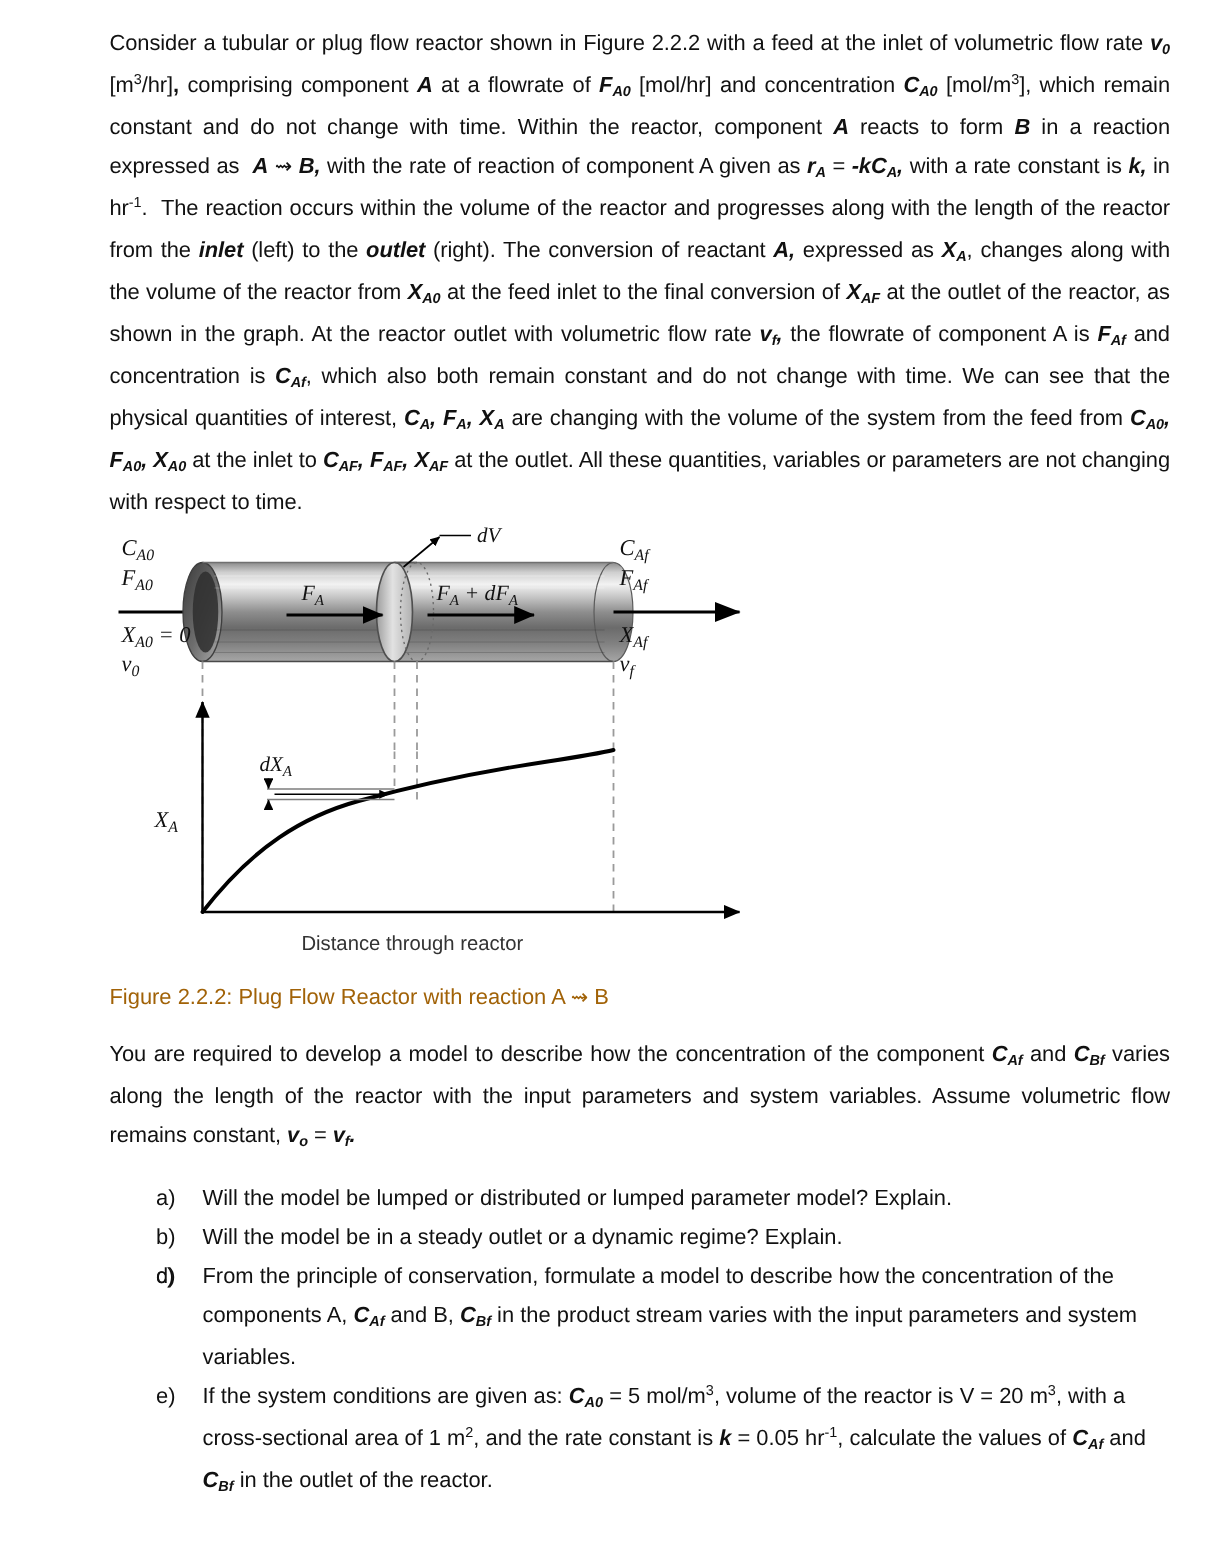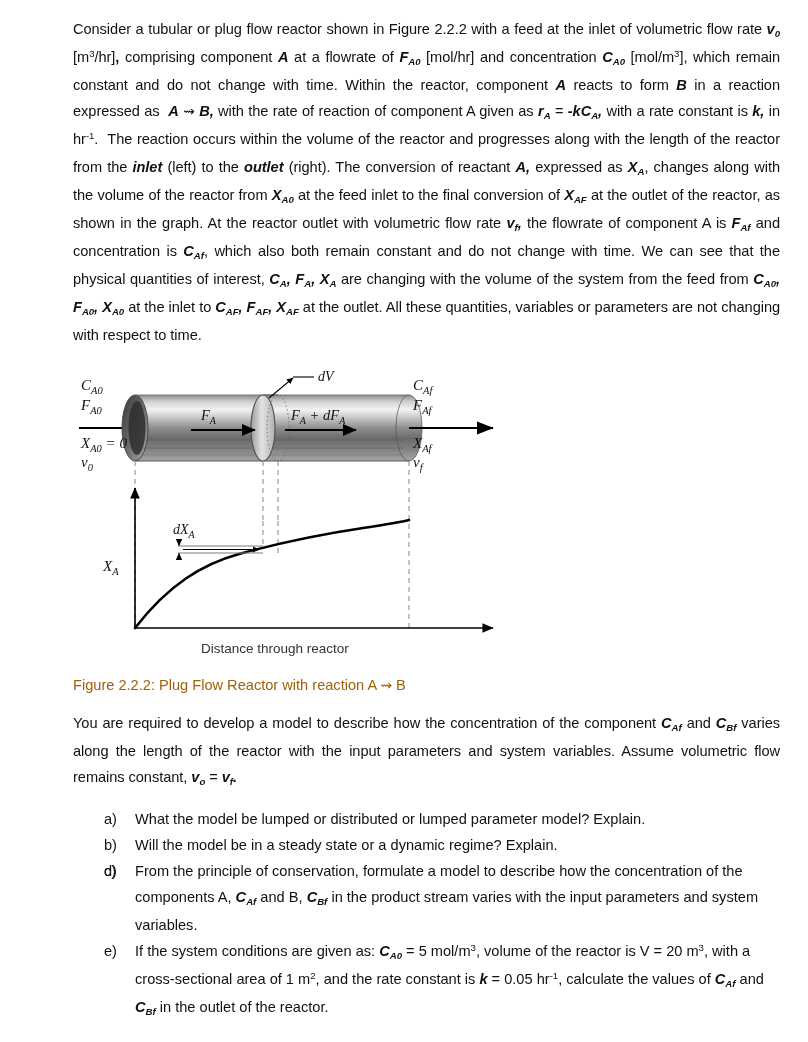--- a/index.html
+++ b/index.html
@@ -47,21 +47,21 @@
     position: relative;
     top: -0.48em;
   }
   .arrow-glyph { font-family: "DejaVu Sans", sans-serif; font-size: 0.95em; }
 
   
   .figure-wrap {
     position: relative;
     width: 707px;
     height: 296px;
-    margin-top: 20px;
+    margin-top: 0;
   }
   .figure-svg { display: block; }
 
   
   p.caption {
     margin: 8px 0 0 0;
     font-size: 14.6px;
     line-height: 26px;
     color: #a16207;
   }
@@ -215,25 +215,25 @@
 
   <p class="caption">Figure 2.2.2: Plug Flow Reactor with reaction A <span class="arrow-glyph">⇝</span> B</p>
 
   <div class="para-gap"></div>
 
   <p class="body-text">You are required to develop a model to describe how the concentration of the component <b><i>C<sub>Af</sub></i></b> and <b><i>C<sub>Bf</sub></i></b> varies along the length of the reactor with the input parameters and system variables. Assume volumetric flow remains constant, <b><i>v<sub>o</sub></i></b> = <b><i>v<sub>f</sub>.</i></b></p>
 
   <ol class="qlist">
     <li>
       <span class="marker">a)</span>
-      <span>What the model be lumped or distributed or lumped parameter model? Explain.</span>
+      <span>Will the model be lumped or distributed or lumped parameter model? Explain.</span>
     </li>
     <li>
       <span class="marker">b)</span>
-      <span>Will the model be in a steady state or a dynamic regime? Explain.</span>
+      <span>Will the model be in a steady outlet or a dynamic regime? Explain.</span>
     </li>
     <li>
       <span class="marker">c)</span>
     </li>
     <li>
       <span class="marker">d)</span>
       <span>From the principle of conservation, formulate a model to describe how the concentration of the components A, <b><i>C<sub>Af</sub></i></b> and B, <b><i>C<sub>Bf</sub></i></b> in the product stream varies with the input parameters and system variables.</span>
     </li>
     <li>
       <span class="marker">e)</span>

